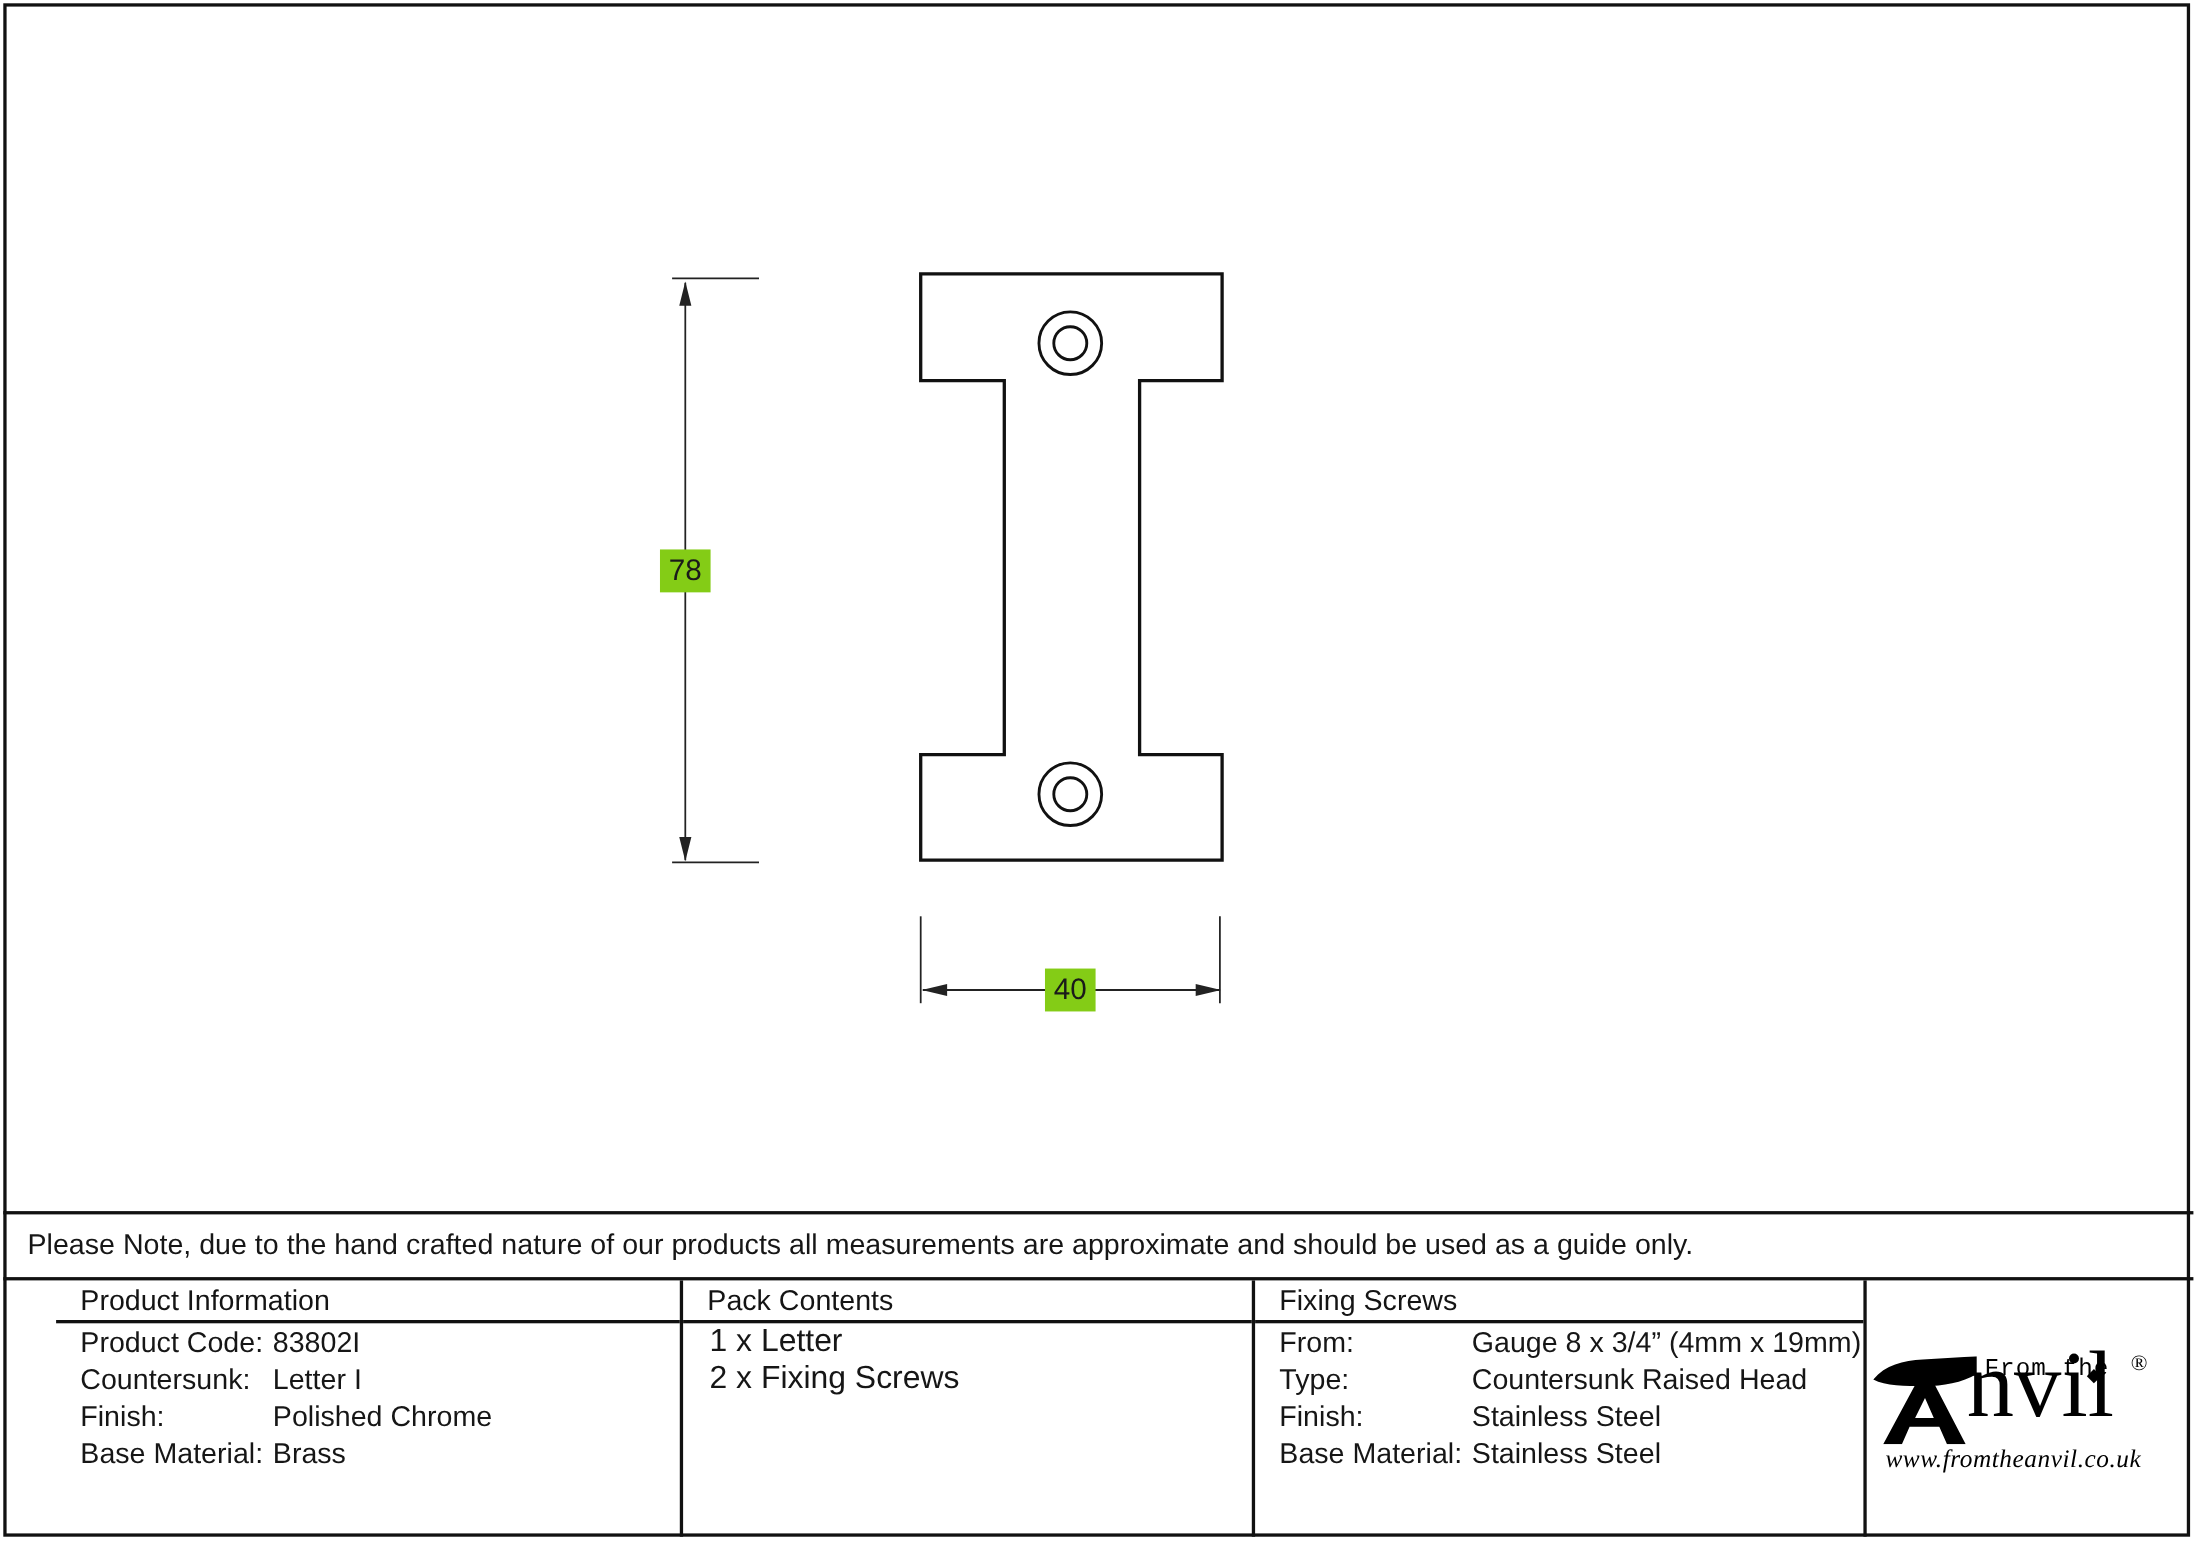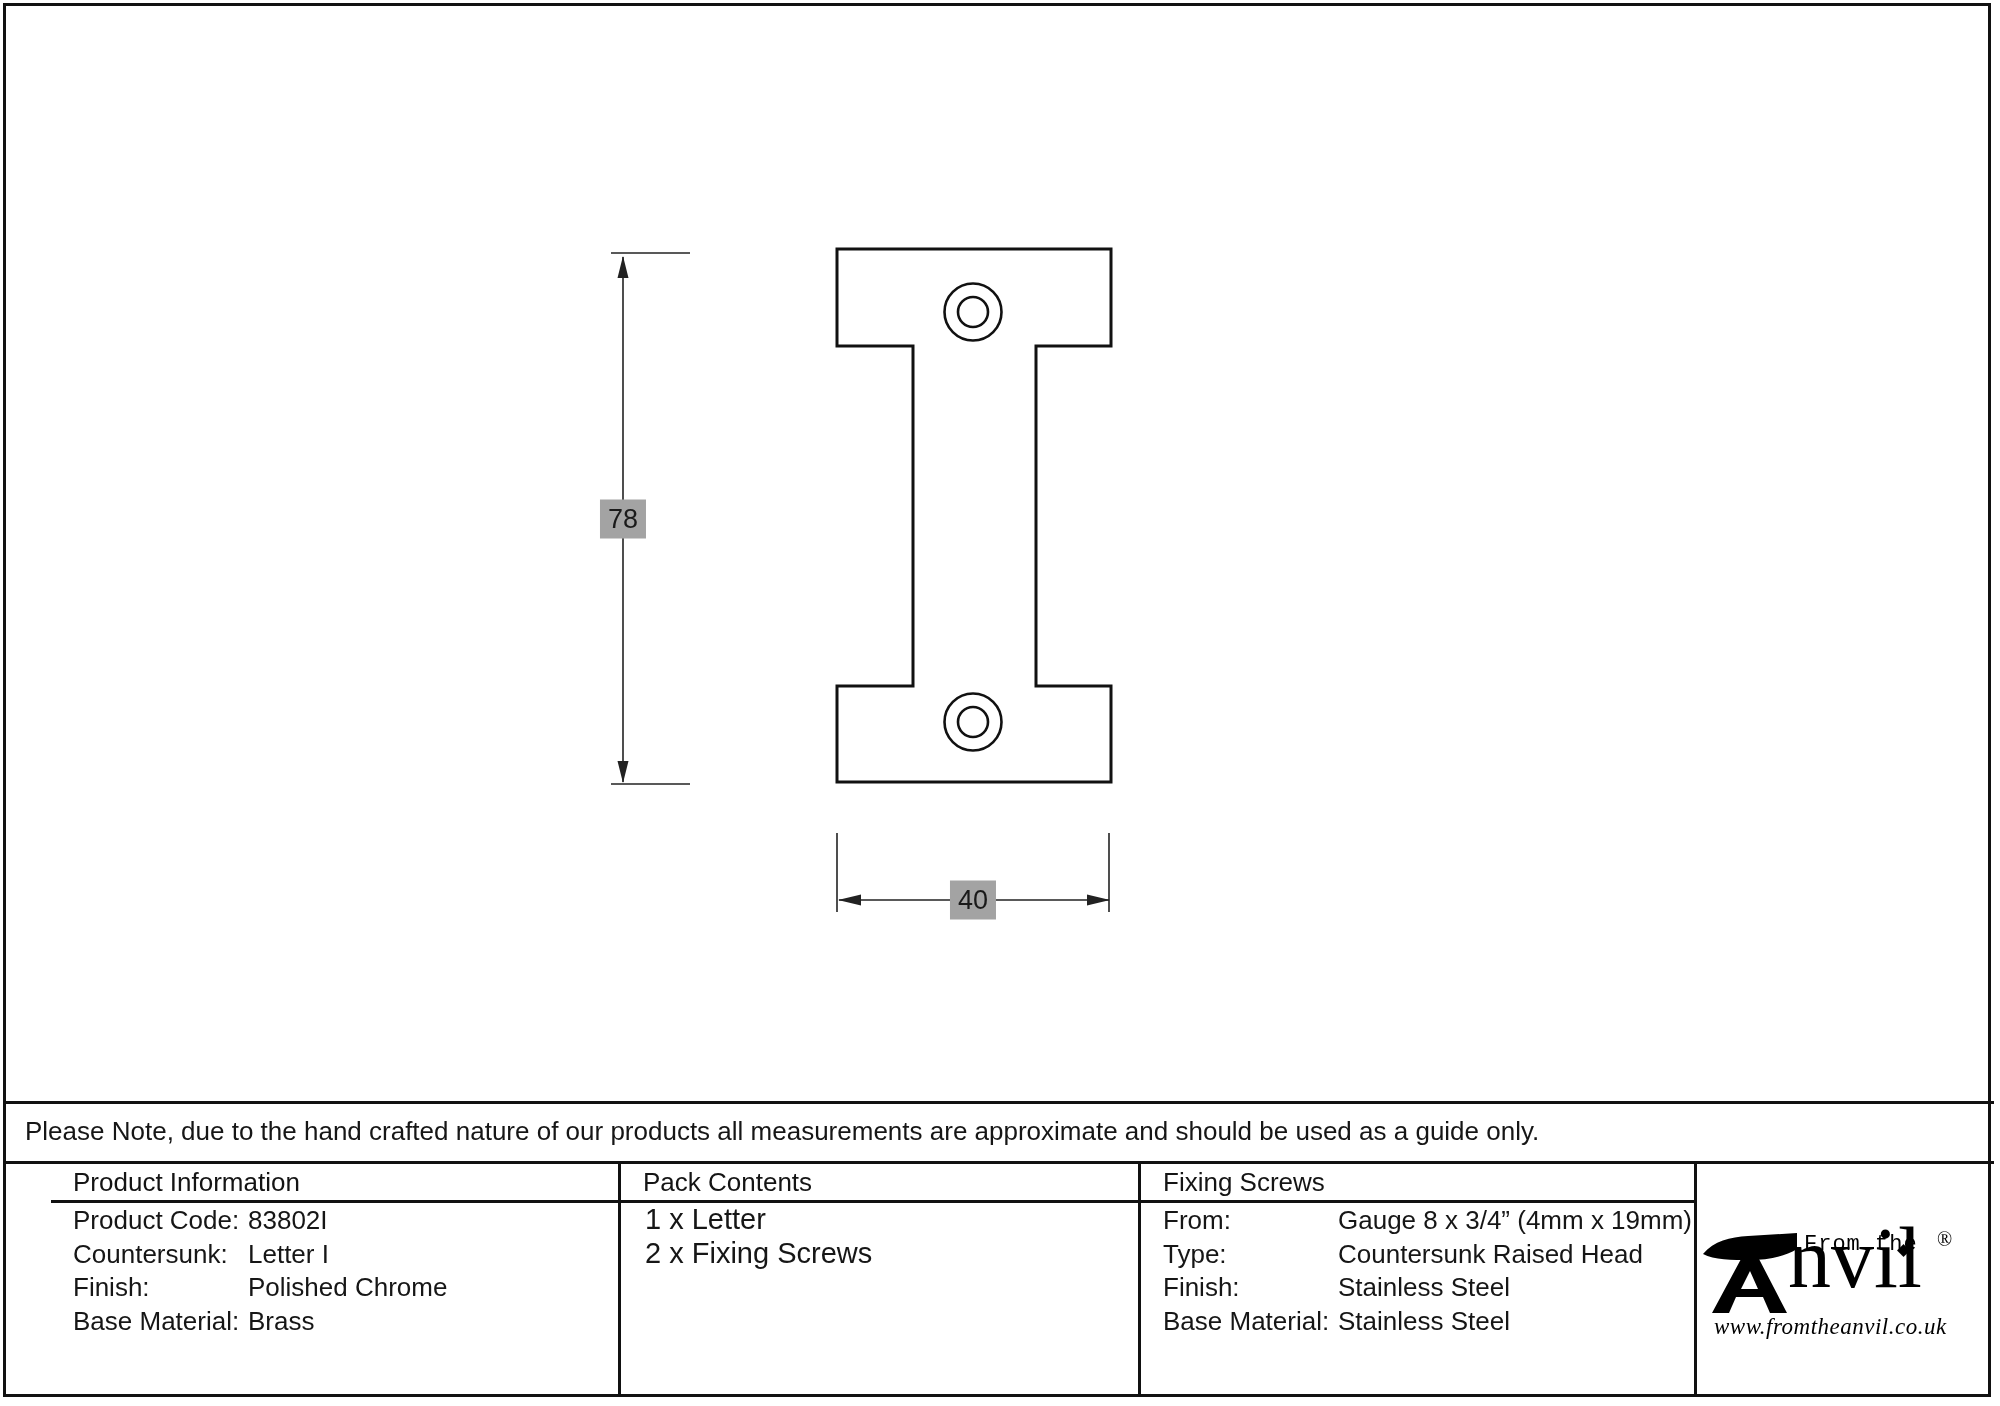--- a/index.html
+++ b/index.html
@@ -8,21 +8,21 @@
     font-family:"Liberation Sans", sans-serif;color:#111;
     -webkit-font-smoothing:antialiased;overflow:hidden;
   }
   .frame{
     position:absolute;left:3px;top:3px;width:1988px;height:1394px;
     border:3px solid #111;box-sizing:border-box;pointer-events:none;
   }
   .drawing-layer{position:absolute;left:0;top:0;width:2000px;height:1104px;}
   .dim-label{
     position:absolute;transform:translate(-50%,-50%);
-    background:#a3a3a3;font-size:27px;padding:4px 8px;color:#1a1a1a;
+    background:#84cc16;font-size:27px;padding:4px 8px;color:#1a1a1a;
   }
   
   .note-row{
     position:absolute;left:3px;top:1101px;width:1991px;height:63px;
     border-top:3px solid #111;border-bottom:3px solid #111;box-sizing:border-box;
   }
   .note-row .note-text{
     padding-left:22px;font-size:26px;line-height:55px;white-space:nowrap;color:#161616;
   }
   

